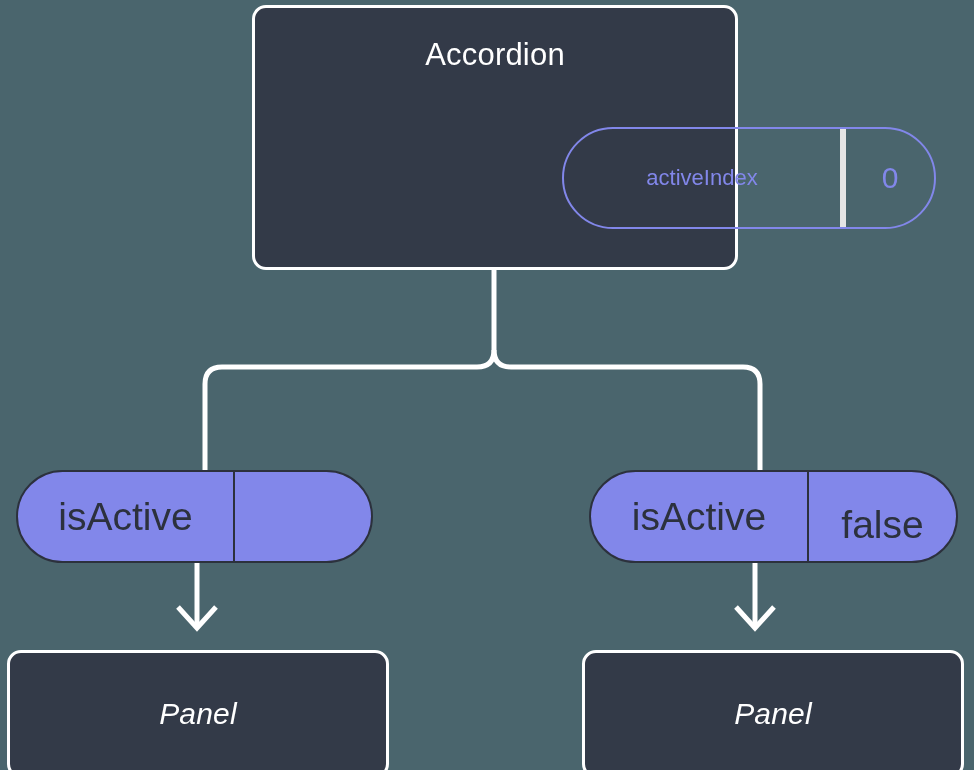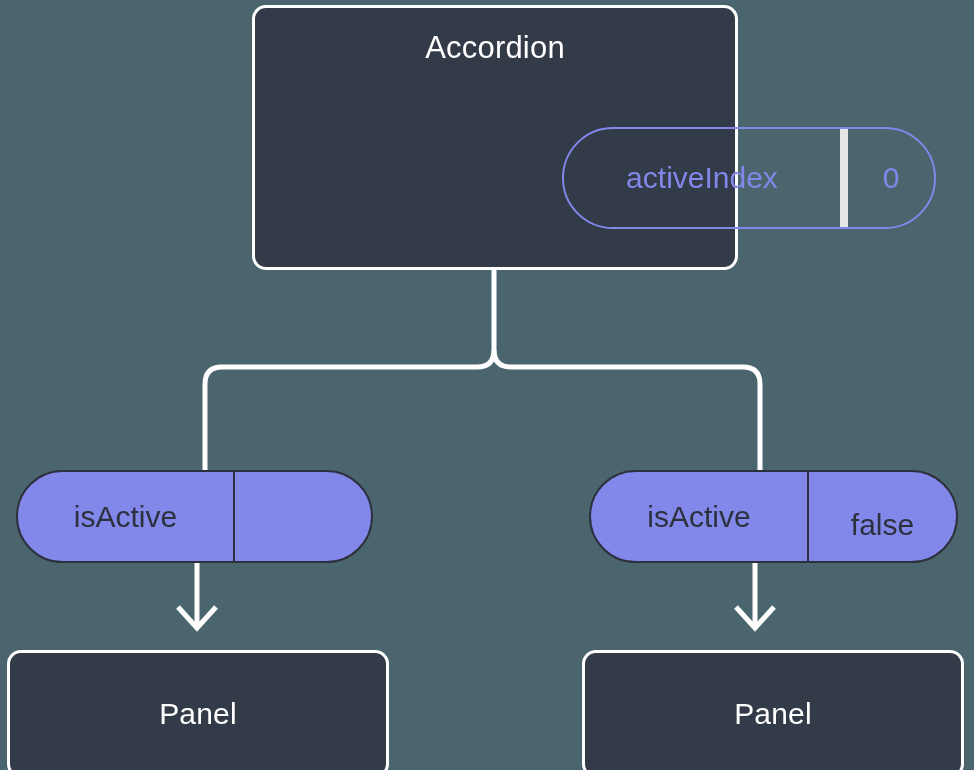--- a/index.html
+++ b/index.html
@@ -49,39 +49,40 @@
     font-weight: 500;
     letter-spacing: 0.2px;
     line-height: 1;
     white-space: nowrap;
   }
   #accordion-node {
     left: 252px;
     top: 5px;
     width: 486px;
     height: 265px;
-    padding-top: 24px;
+    padding-top: 31px;
   }
   .panel-node {
     height: 128px;
     padding-top: 0;
     justify-content: center;
   }
   #panel-node-left {
     left: 7px;
     top: 650px;
     width: 382px;
   }
   #panel-node-right {
     left: 582px;
     top: 650px;
     width: 382px;
   }
   .panel-title {
     font-size: 30px;
+    font-style: italic;
   }
   
   .pill {
     box-sizing: border-box;
     display: flex;
     align-items: stretch;
     border-radius: 999px;
     overflow: hidden;
     white-space: nowrap;
   }
@@ -97,41 +98,41 @@
     left: 307px;
     top: 119px;
     width: 374px;
     height: 102px;
     border: 2px solid #8287ea;
     background: transparent;
   }
   #active-index-pill .pill-key {
     width: 276px;
     color: #8287ea;
-    font-size: 30px;
-    border-right: 8px solid #e5e5e5;
+    font-size: 22px;
+    border-right: 6px solid #e5e5e5;
   }
   #active-index-pill .pill-value {
     flex: 1;
     color: #8287ea;
     font-size: 30px;
   }
   
   .pill-filled {
     position: absolute;
     z-index: 2;
     top: 470px;
     height: 93px;
     background: #8287ea;
     border: 2px solid #2c313d;
   }
   .pill-filled .pill-key,
   .pill-filled .pill-value {
     color: #2c313d;
-    font-size: 30px;
+    font-size: 39px;
   }
   .pill-filled .pill-key {
     border-right: 2px solid #2c313d;
   }
   #is-active-pill-left {
     left: 16px;
     width: 357px;
   }
   #is-active-pill-left .pill-key { width: 215px; }
   #is-active-pill-left .pill-value { flex: 1; }

